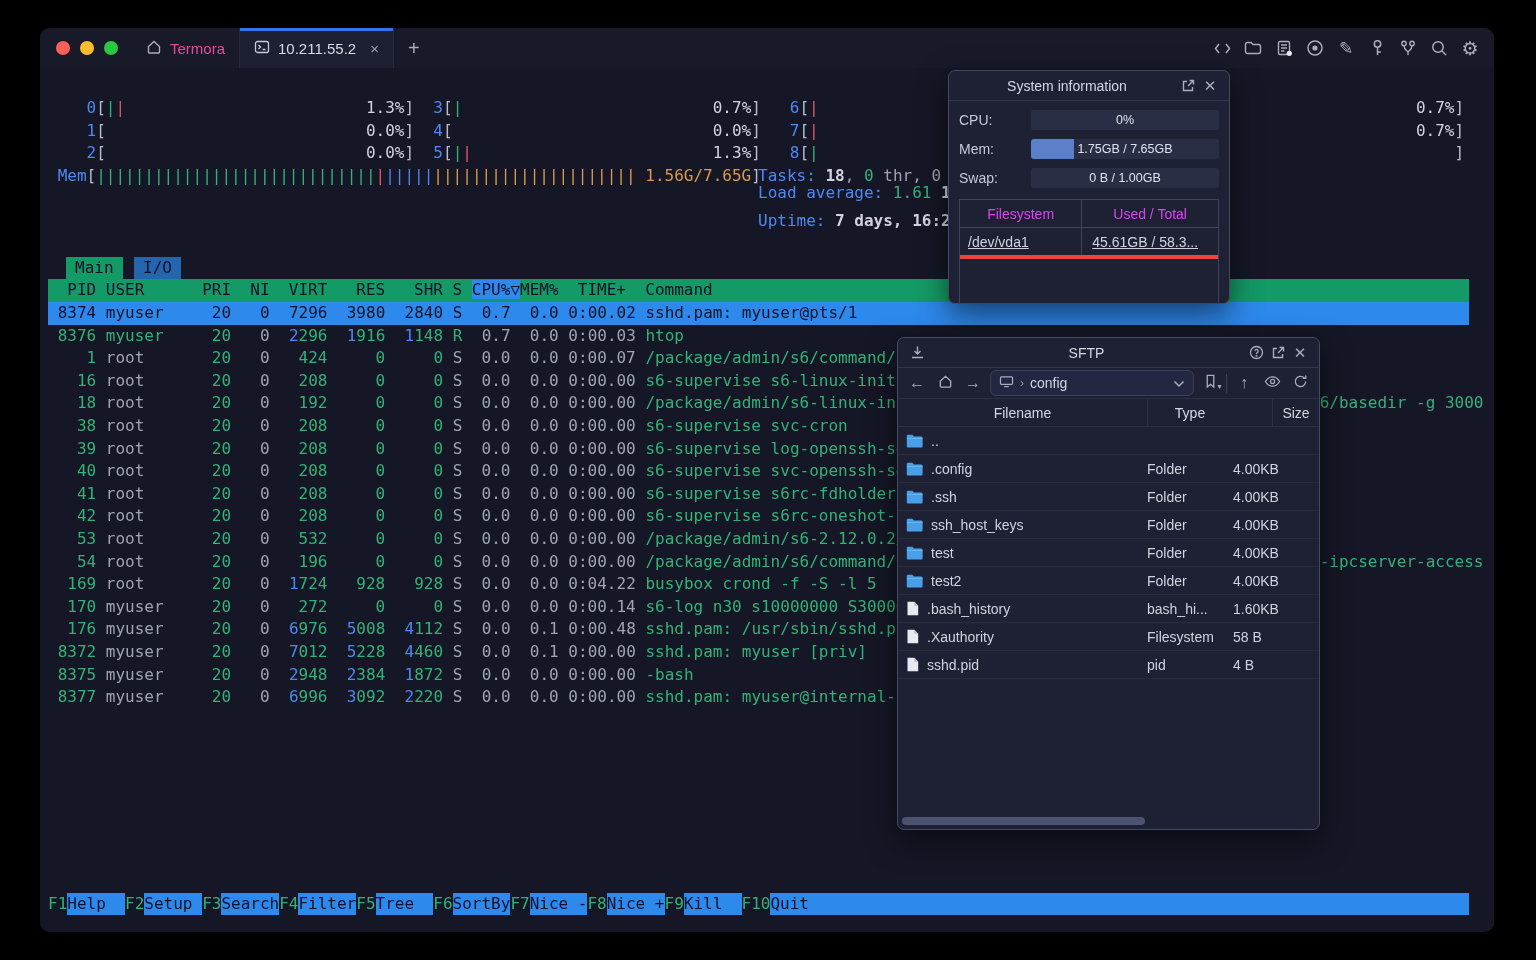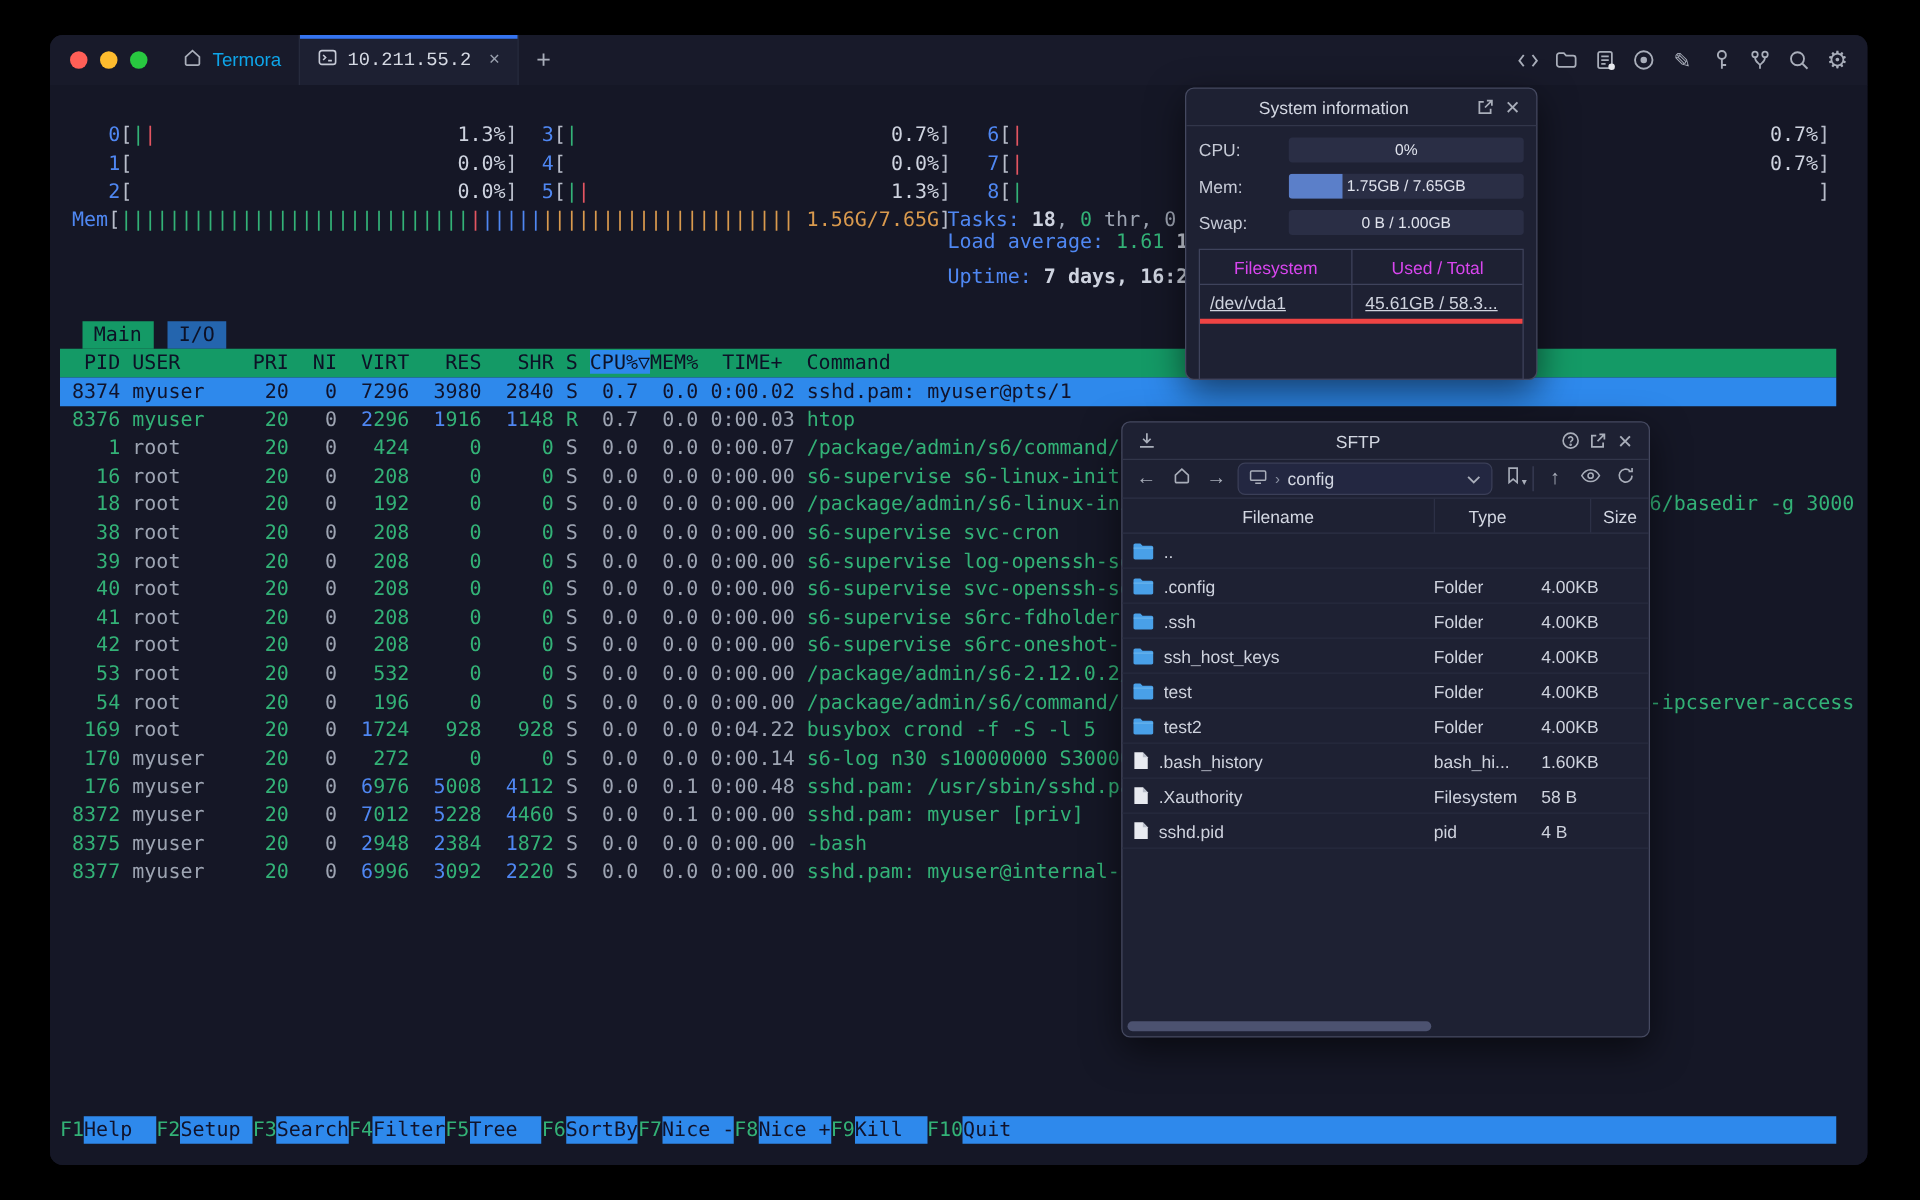--- a/index.html
+++ b/index.html
@@ -5,22 +5,22 @@
   html,body{margin:0;padding:0;background:#000;}
   .stage{position:relative;width:1536px;height:960px;background:#000;overflow:hidden;
          font-family:"Liberation Sans",sans-serif;}
   .window{position:absolute;left:40px;top:28px;width:1454px;height:904px;background:#151726;
           border-radius:10px;overflow:hidden;box-shadow:0 10px 40px rgba(0,0,0,.7);}
   
   .titlebar{position:absolute;left:0;top:0;width:100%;height:40px;background:#181a2a;
             border-bottom:1px solid #0d0e1a;display:flex;align-items:stretch;}
   .lights{display:flex;align-items:center;gap:10px;padding:0 14px 0 16px;}
   .light{width:14px;height:14px;border-radius:50%;}
-  .tab{display:flex;align-items:center;gap:8px;padding:0 14px;color:#0ea5e9;font-size:15px;position:relative;}
-  .tab.active{background:#1d2032;color:#d6dae4;border-left:1px solid #262a3c;border-right:1px solid #262a3c;font-family:Liberation Mono, monospace;}
+  .tab{display:flex;align-items:center;gap:8px;padding:0 14px;color:#ec4899;font-size:15px;position:relative;}
+  .tab.active{background:#1d2032;color:#d6dae4;border-left:1px solid #262a3c;border-right:1px solid #262a3c;}
   .tab.active:before{content:"";position:absolute;left:0;top:0;right:0;height:3px;background:#3574f0;}
   .tab .close{margin-left:6px;color:#9aa0ae;font-size:15px;cursor:default;}
   .newtab{display:flex;align-items:center;padding:0 14px;color:#a9aeba;font-size:20px;}
   .tb-icons{margin-left:auto;display:flex;align-items:center;gap:7px;padding-right:12px;}
   .tbi{width:24px;height:24px;display:flex;align-items:center;justify-content:center;color:#a9aeba;}
   .tbi svg{display:block}
   .glyph{font-size:17px;line-height:1;color:#a9aeba;}
   
   .terminal{position:absolute;left:0;top:40px;width:1454px;height:864px;background:#151726;}
   .tl{position:absolute;left:8px;margin:0;font:16px/22.6px "DejaVu Sans Mono",monospace;

